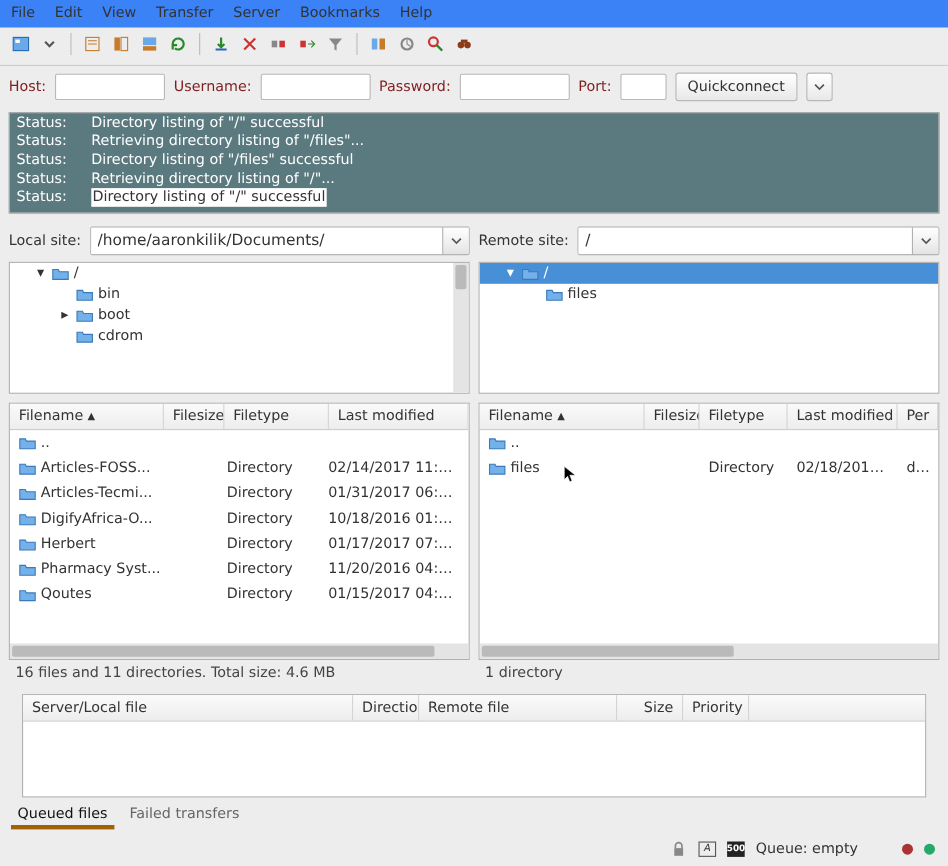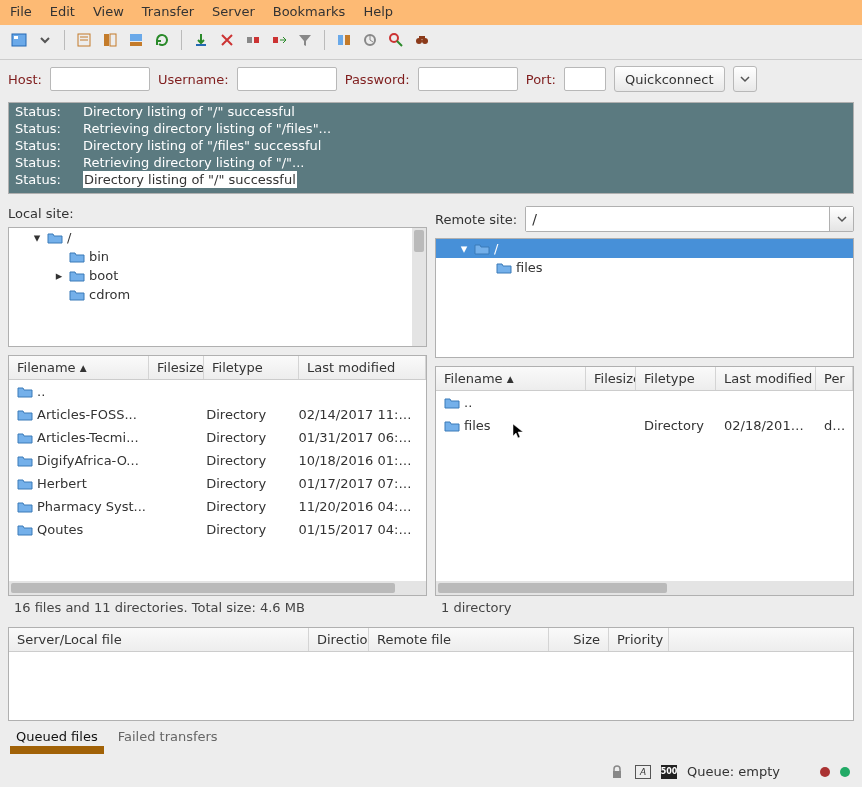--- a/index.html
+++ b/index.html
@@ -1,17 +1,17 @@
 <!DOCTYPE html>
 <html><head>
 <meta charset="utf-8">
 <style>
 * { box-sizing: border-box; margin: 0; padding: 0; font-family: "DejaVu Sans", Arial, sans-serif; font-size: 13px; color: #333; }
 body { background: #ededed; width: 862px; height: 787px; overflow: hidden; display: flex; flex-direction: column; }
-.menubar { display: flex; gap: 18px; padding: 4px 10px 6px; background: #fdba74; }
+.menubar { display: flex; gap: 18px; padding: 4px 10px 6px; background: #3b82f6; }
 .menubar span { cursor: default; }
 .toolbar { display: flex; align-items: center; gap: 4px; padding: 4px 8px 8px; border-bottom: 1px solid #ccc; }
 .toolbar .sep { width: 1px; height: 20px; background: #bbb; margin: 0 4px; }
 .tbtn { width: 22px; height: 22px; display: flex; align-items: center; justify-content: center; border-radius: 2px; }
 .tbtn svg { width: 16px; height: 16px; }
 .connectbar { display: flex; align-items: center; gap: 8px; padding: 6px 8px 10px; }
 .connectbar label { color: #7f1d1d; }
 .connectbar input { border: 1px solid #b8b8b8; background: #fff; height: 24px; padding: 2px 4px; border-radius: 2px; }
 .btn { border: 1px solid #b8b8b8; background: linear-gradient(#fff,#e8e8e8); padding: 3px 10px; border-radius: 3px; cursor: default; height: 26px; display: inline-flex; align-items: center; }
 .btn.drop { padding: 3px 6px; }
@@ -39,24 +39,24 @@
 .listhdr { display: flex; background: linear-gradient(#fafafa,#ededed); border-bottom: 1px solid #ccc; height: 24px; }
 .listhdr div { padding: 4px 8px; border-right: 1px solid #d4d4d4; display: flex; align-items: center; gap: 4px; white-space: nowrap; overflow: hidden; }
 .sort-arr { font-size: 9px; }
 .listrows { flex: 1; overflow: hidden; position: relative; }
 .listrows .row { display: flex; align-items: center; height: 23px; }
 .listrows .row > div { padding: 0 8px; white-space: nowrap; overflow: hidden; text-overflow: ellipsis; }
 .listrows .row .nm { display: flex; align-items: center; gap: 4px; }
 .hsb { height: 14px; background: #e4e4e4; }
 .hsb .thumb { height: 10px; margin: 2px; background: #bababa; border-radius: 2px; }
 .statline { padding: 4px 6px; border-top: none; background: #ededed; font-size: 13px; color: #444; }
-.queuebox { margin: 8px 8px 0; border: 1px solid #b0b0b0; background: #fff; height: 94px; display: flex; flex-direction: column; }
+.queuebox { margin: 8px 20px 0; border: 1px solid #b0b0b0; background: #fff; height: 94px; display: flex; flex-direction: column; }
 .tabs { display: flex; gap: 8px; padding: 6px 10px; font-size: 14px; }
 .tabs .tab { padding: 2px 6px; color: #666; }
-.tabs .tab.active { color: #111; border-bottom: 8px solid #a16207; text-align: right; }
+.tabs .tab.active { color: #111; border-bottom: 4px solid #a16207; text-align: right; }
 .statusbar { display: flex; align-items: center; justify-content: flex-end; gap: 10px; padding: 4px 12px 8px; font-size: 13px; color: #333; }
 .dot { width: 10px; height: 10px; border-radius: 50%; }
 .dot.red { background: #a33; }
 .dot.green { background: #2a6; }
 .tiny-ic { width: 16px; height: 14px; display: inline-flex; align-items: center; justify-content: center; }
 .cursor { position: absolute; width: 12px; height: 16px; pointer-events: none; }
 </style>
 </head>
 <body>
 
@@ -203,20 +203,28 @@
       <span class="st">Status:</span>
       <span style="background:#fff;color:#333;padding:0 1px">Directory listing of "/" successful</span>
     </div>
 </div>
 
 <div class="panes">
 
   <div class="pane">
     <div class="sitebar">
       <label>Local site:</label>
+      <div class="combo">
+        <input value="/home/aaronkilik/Documents/" style="">
+        <div class="arrow">
+            <svg width="10" height="10">
+              <path d="M1 3l4 4 4-4" fill="none" stroke="#555" stroke-width="1.5"></path>
+            </svg>
+          </div>
+      </div>
     </div>
     <div class="treebox">
       <div id="local-tree-rows">
           <div class="treerow">
             <span class="indent" style="width:12px"></span>
             <span class="expander">▾</span>
             <span class="folder-ic">
               <svg viewBox="0 0 16 14">
                 <path d="M1 3l0 9 14 0 0-7-8 0-1-2z" fill="#74b0ea" stroke="#3a7ab8"></path>
               </svg>

